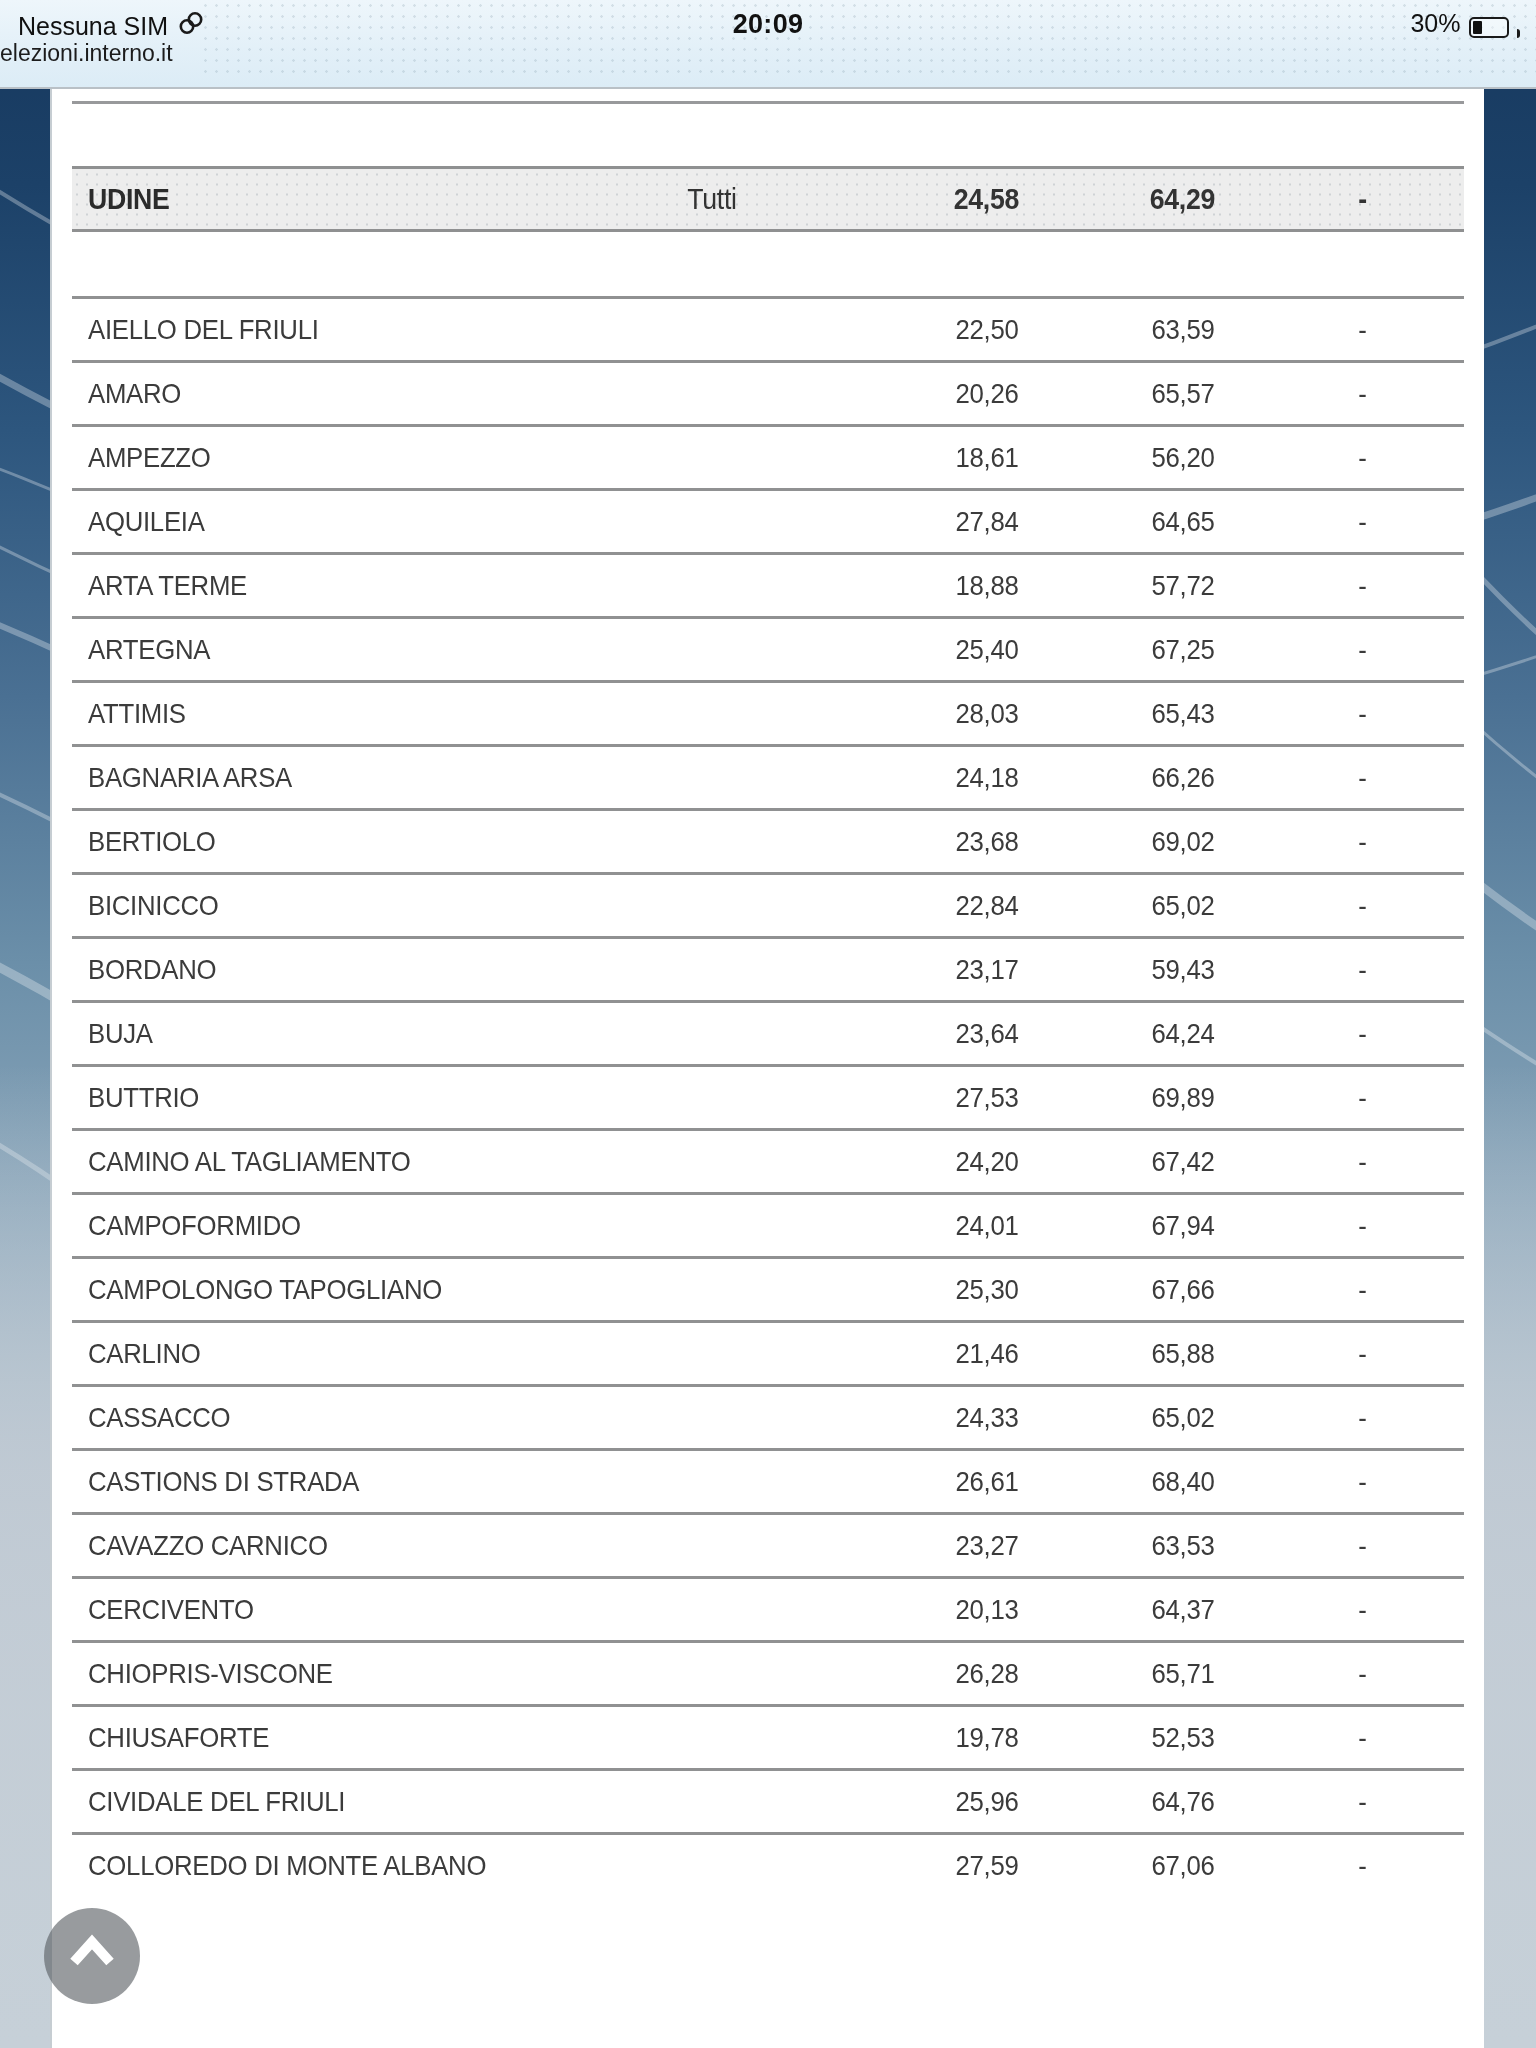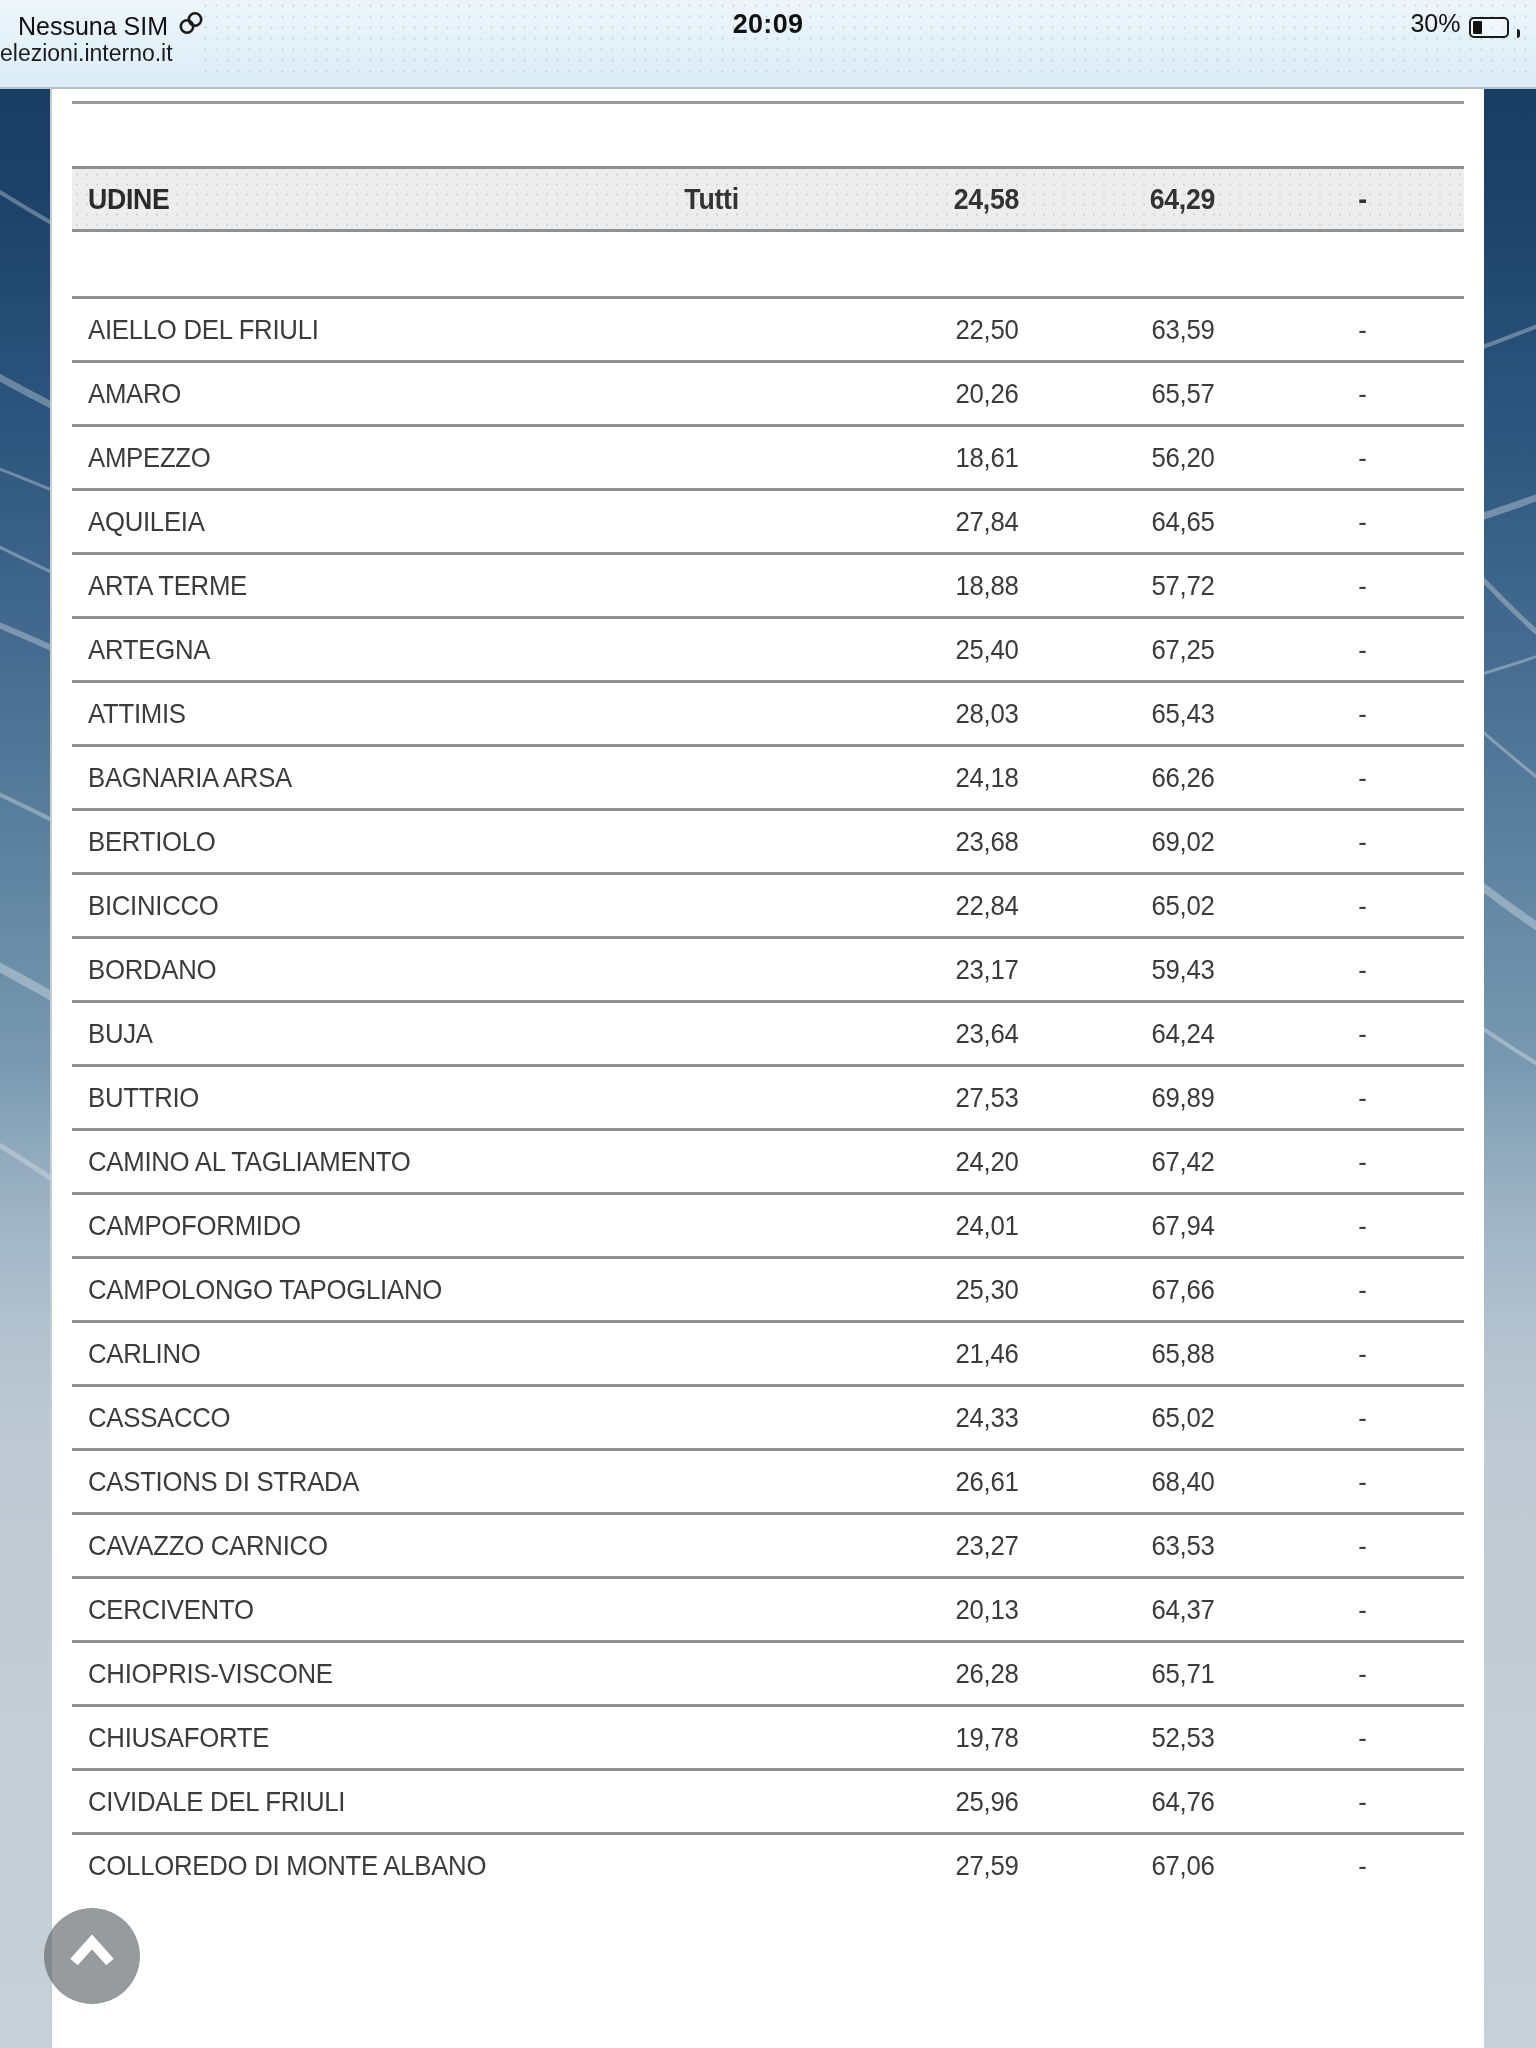--- a/index.html
+++ b/index.html
@@ -46,21 +46,21 @@
   table.results{border-collapse:collapse;width:1392px;table-layout:fixed;
     font-size:28px;color:#3b3b3b;letter-spacing:-.3px;}
   col.w-name{width:560px;}col.w-tutti{width:160px;}col.w-v1{width:227px;}col.w-v2{width:196px;}col.w-dash{width:249px;}
   tr.hdr td{
     background:#ededed;
     background-image:radial-gradient(rgba(150,160,168,.35) 1px, transparent 1.4px);
     background-size:10px 10px;
     border-top:3px solid #8f9091;border-bottom:3px solid #8f9091;
     height:60px;font-weight:bold;color:#2b2b2b;font-size:29px;
   }
-  tr.hdr td.c-tutti{font-weight:bold;color:#333;}
+  tr.hdr td.c-tutti{font-weight:normal;color:#333;}
   tr.hdr td.c-v1,tr.hdr td.c-v2,tr.hdr td.c-dash{font-weight:bold;color:#333;}
   tr.gap td{height:64px;background:transparent;}
   tr.data td{border-top:3px solid #909192;height:61px;background:transparent;}
   td{padding:0;vertical-align:middle;overflow:hidden;white-space:nowrap;}
   td.c-name{text-align:left;padding-left:16px;}
   td.c-tutti{text-align:center;}
   td.c-v1,td.c-v2{text-align:right;}
   td.c-dash{text-align:center;padding-left:46px;}
   .cond{display:inline-block;transform:scaleX(.92);}
   td.c-name .cond{transform-origin:left center;}

